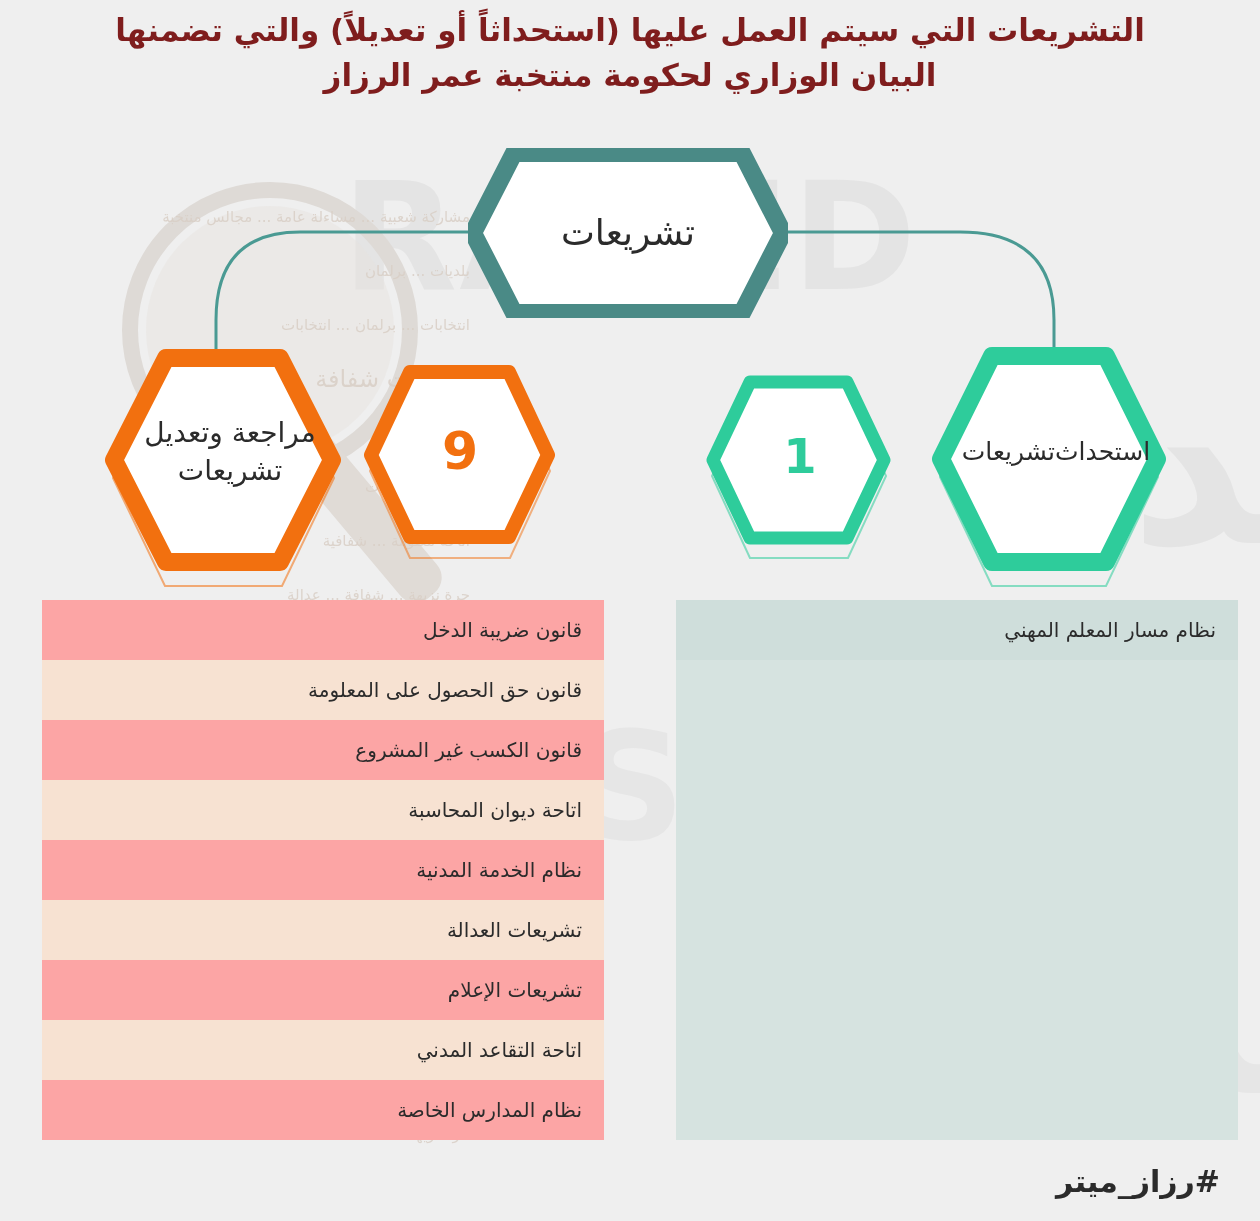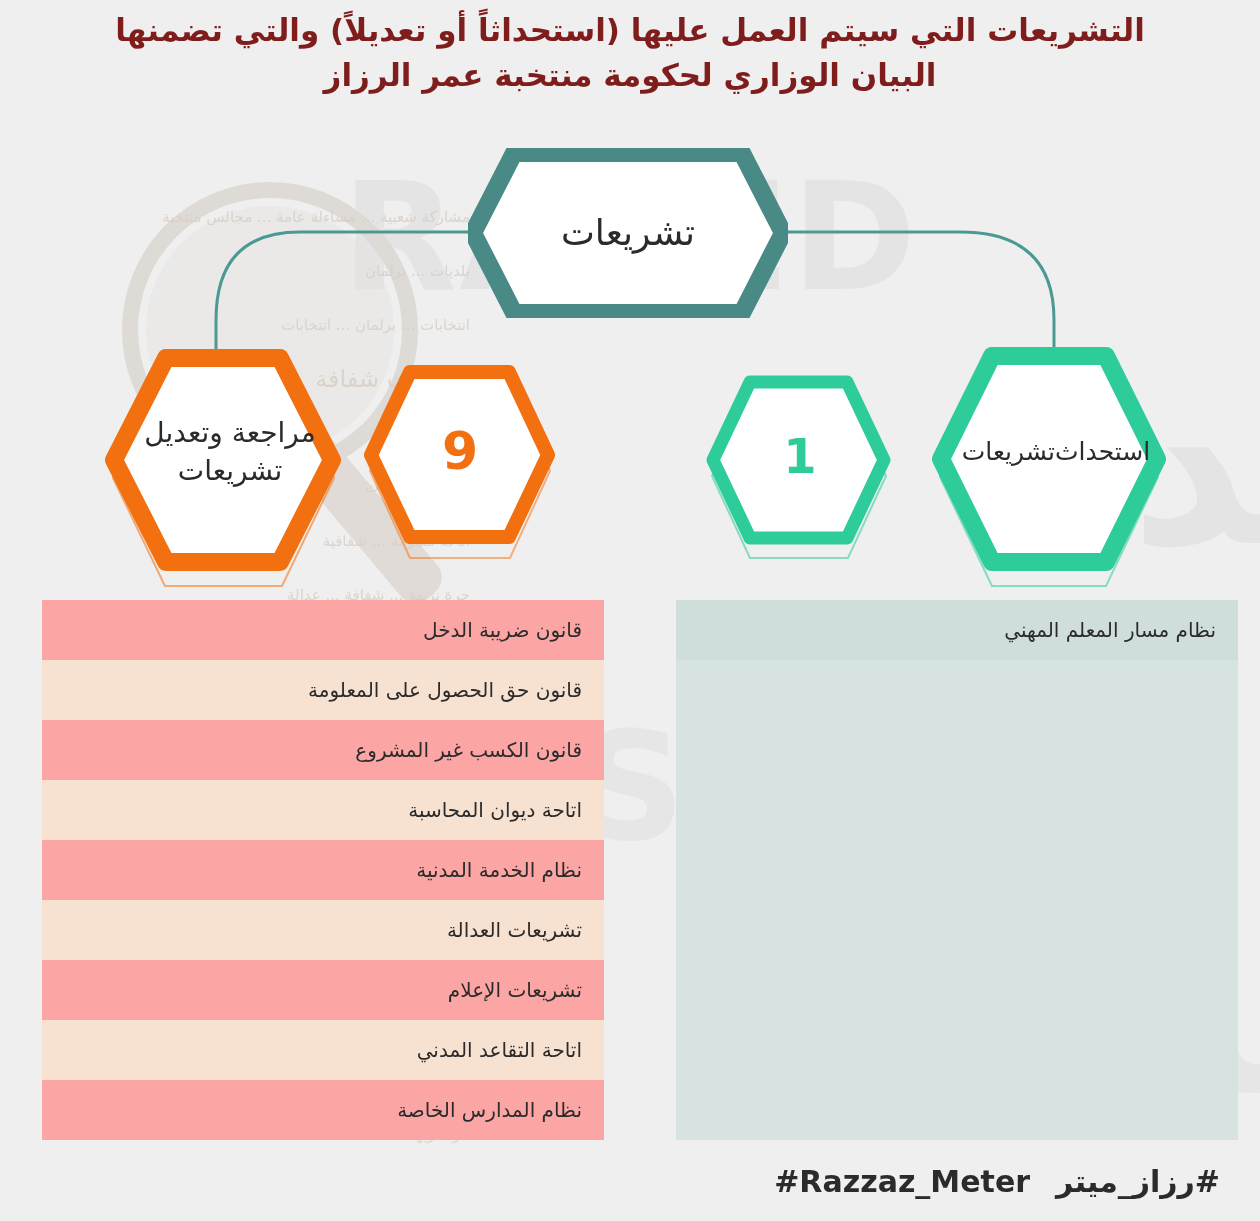--- a/index.html
+++ b/index.html
@@ -185,14 +185,13 @@
   <div class="row" style="height:60px">نظام المدارس الخاصة</div>
 </div>
 
 <div class="list list-right" style="top:600px;left:654px;width:562px;margin-left:22px;">
   <div class="row" style="height:60px">نظام مسار المعلم المهني</div>
   <div class="row" style="height:480px"></div>
 </div>
 
 <div class="footer">
   <span>#رزاز_ميتر</span>
-  <span class="en">#Razzaz_Meter</span>
 </div>
 
 </body></html>

